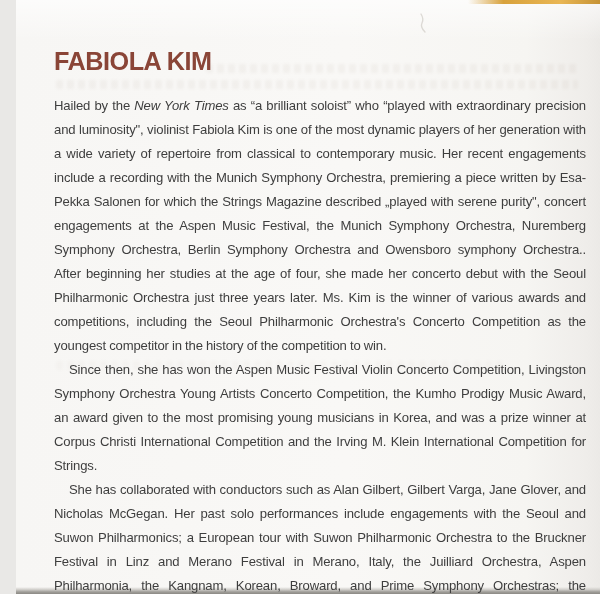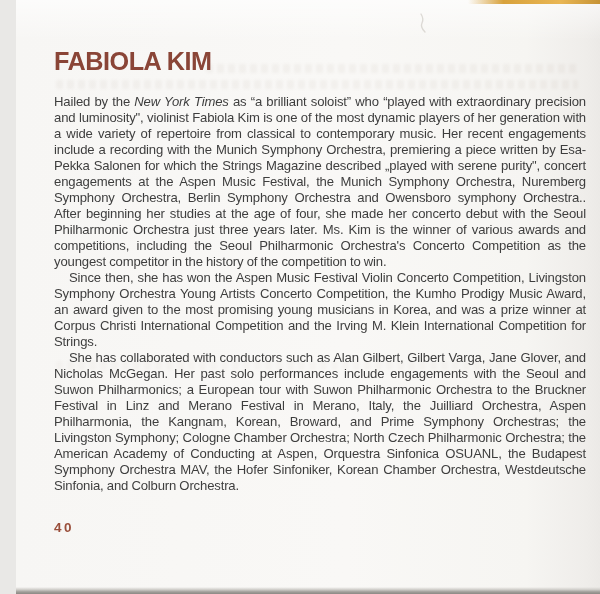--- a/index.html
+++ b/index.html
@@ -33,21 +33,21 @@
   .content{position:absolute;left:38px;top:48px;width:532px;}
   h1.title{
     margin:0 0 20px 0;
     font-size:26px;line-height:26px;font-weight:700;
     letter-spacing:-.5px;
     color:#8a4537;
     transform:scaleX(.97);transform-origin:left;
   }
   .bodytext p{
     margin:0;
-    font-size:13.1px;line-height:16px;
+    font-size:13.1px;line-height:24px;
     color:#3e3e3e;
     text-align:justify;
     letter-spacing:-.15px;
     word-spacing:-.3px;
   }
   .bodytext p.indent{text-indent:15px;}
   .pagenum{
     margin-top:26px;
     font-size:13.5px;font-weight:700;color:#9a4f3b;letter-spacing:2.5px;
   }

